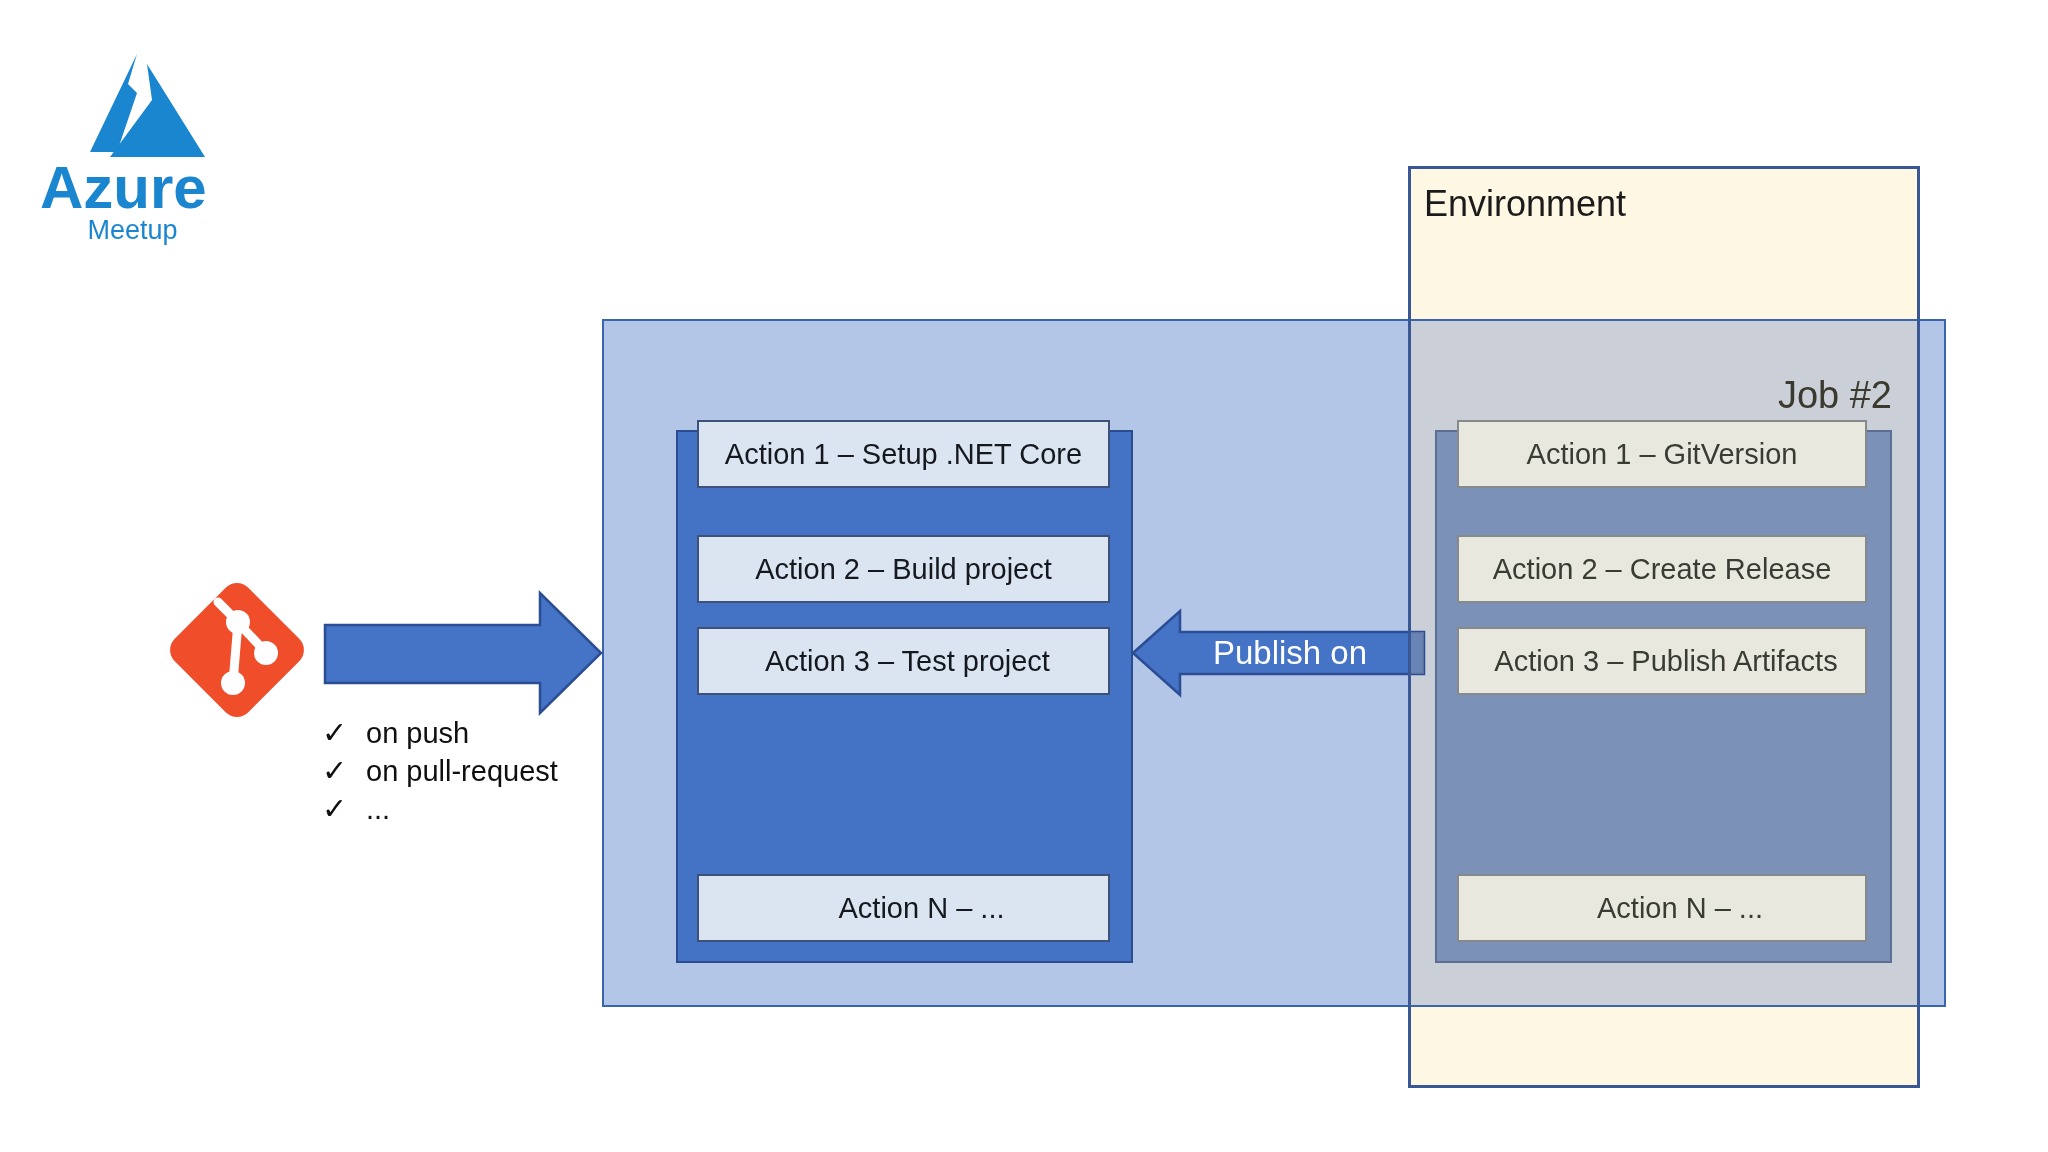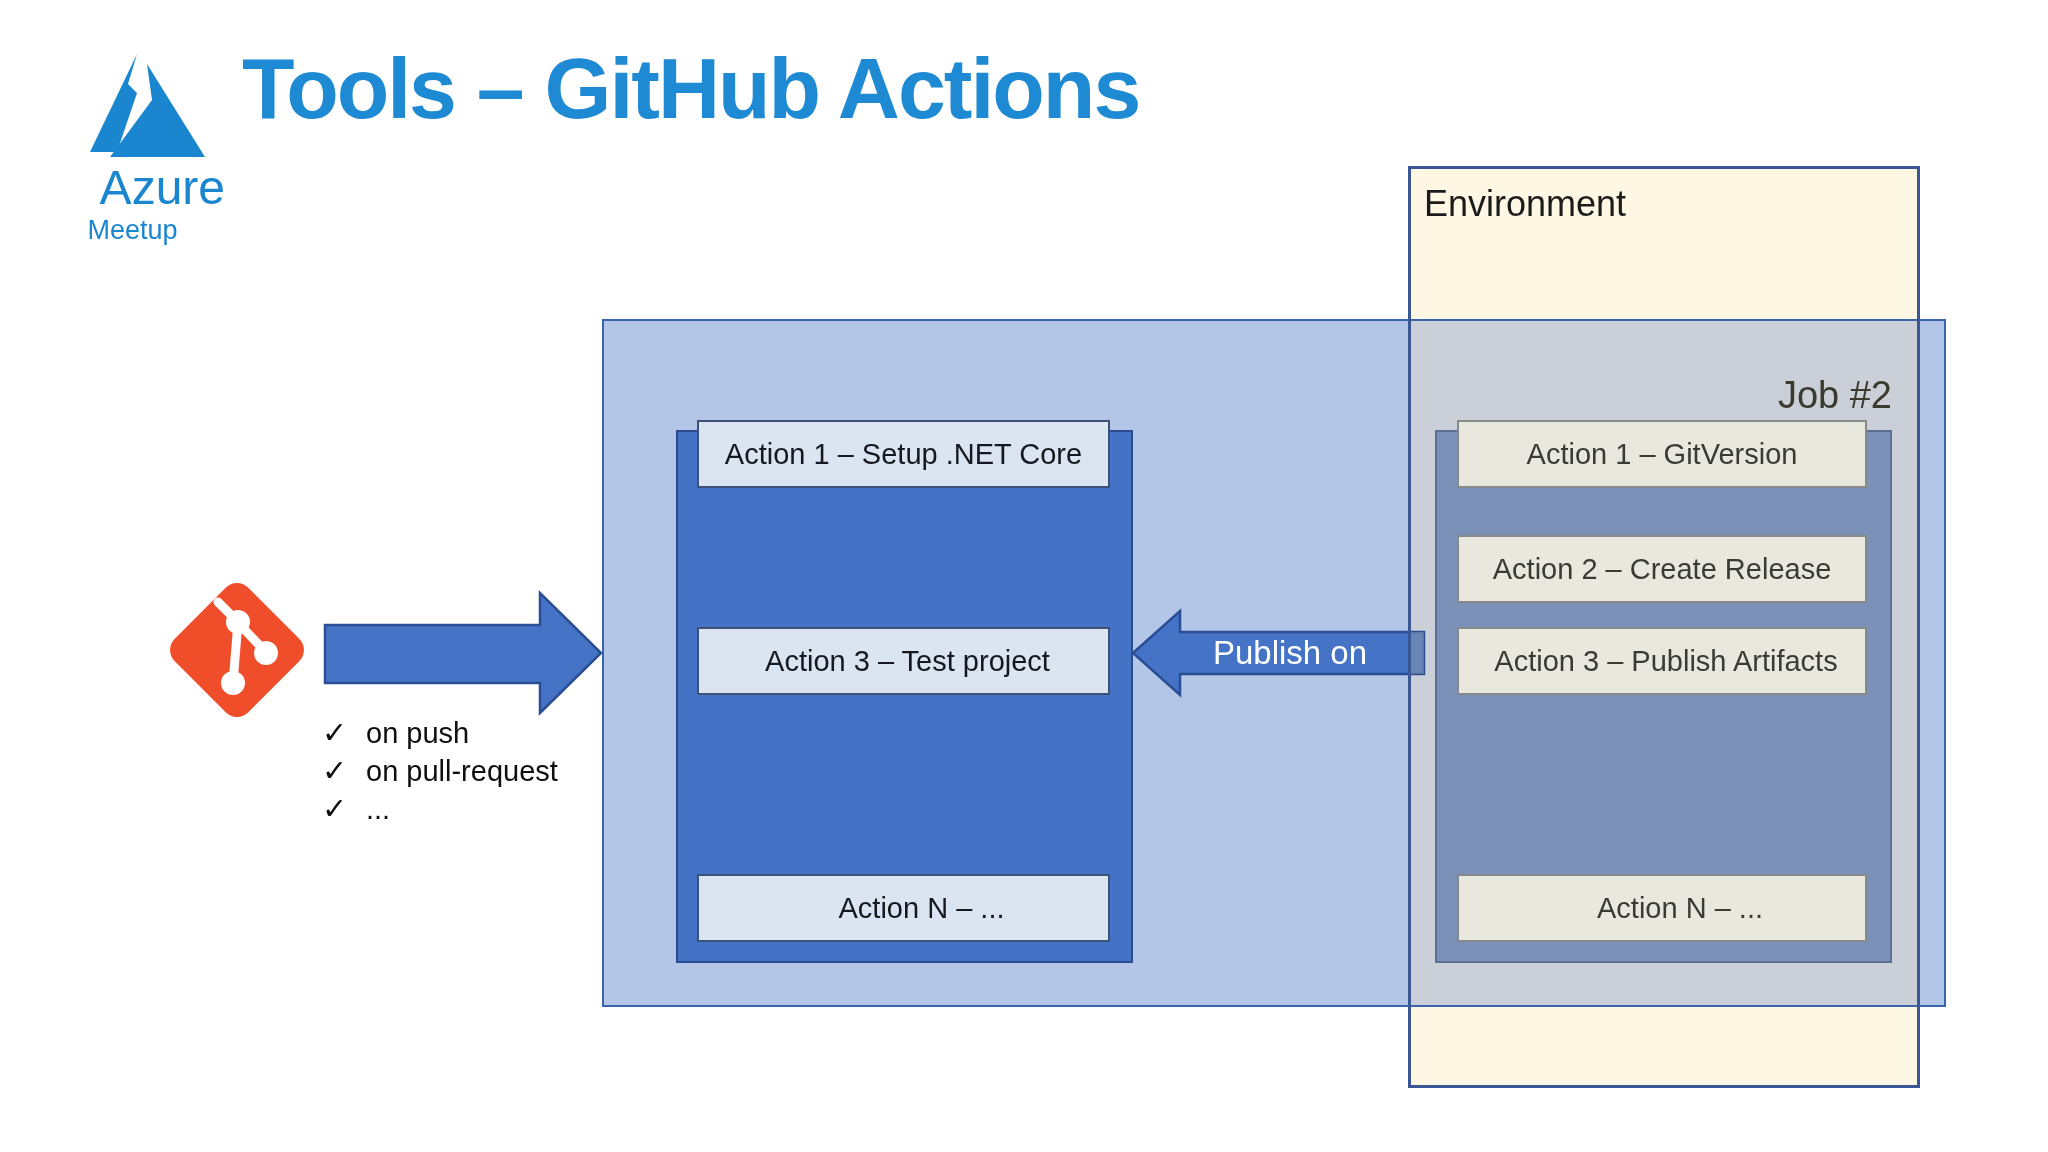--- a/index.html
+++ b/index.html
@@ -6,22 +6,22 @@
   .stage{
     position:relative;width:2048px;height:1152px;overflow:hidden;background:#ffffff;
     font-family:"Liberation Sans","DejaVu Sans",sans-serif;
   }
   .abs{position:absolute;box-sizing:border-box;}
 
   
   .title{left:242px;top:36px;width:1200px;height:110px;
     font-size:86px;font-weight:bold;letter-spacing:-2px;color:#1e8ad3;line-height:104px;}
   .logo-mark{left:60px;top:40px;}
-  .logo-word{left:40px;top:162px;width:185px;text-align:right;
-    font-size:48px;font-weight:400;color:#1a86d0;line-height:52px;}
+  .logo-word{left:40px;top:162px;width:185px;text-align:left;
+    font-size:60px;font-weight:700;color:#1a86d0;line-height:52px;}
   .logo-sub{left:40px;top:214px;width:185px;text-align:center;
     font-size:27px;font-weight:500;color:#1a86d0;line-height:32px;}
 
   
   .env-fill{left:1408px;top:166px;width:512px;height:922px;background:#fdf7e3;z-index:1;}
   .env-border{left:1408px;top:166px;width:512px;height:922px;border:3px solid #3a5795;z-index:10;pointer-events:none;}
   .env-label{left:1424px;top:180px;width:420px;height:48px;font-size:36px;color:#1b1b1b;line-height:48px;z-index:4;}
 
   
   .big-box{left:602px;top:319px;width:1344px;height:688px;background:#b3c6e7;border:2px solid #3a64ad;z-index:2;}
@@ -58,30 +58,30 @@
 
 <div class="stage">
 
   <svg class="abs logo-mark" width="160" height="140" viewBox="0 0 160 140">
     <polygon points="77,14 30,112 57,112 77,53 68,44" fill="#1a86d0"></polygon>
     <polygon points="87,24 145,117 50,117 92,60" fill="#1a86d0"></polygon>
   </svg>
   <div class="abs logo-word">Azure</div>
   <div class="abs logo-sub">Meetup</div>
 
-  <div class="abs title">Tools – GitHub Actions</div>
 
   <div class="abs env-fill"></div>
   <div class="abs env-label">Environment</div>
 
   <div class="abs big-box"></div>
   <div class="abs overlap"></div>
 
   <div class="abs job-inner job1-inner"></div>
   <div class="abs action-row j1row rowy1">Action 1 – Setup .NET Core</div>
+  <div class="abs action-row j1row rowy2">Action 2 – Build project</div>
   <div class="abs action-row j1row rowy3">Action 3 – Test project</div>
   <div class="abs action-row j1row rowyN">Action N – ...</div>
 
   <div class="abs job-label job2-label">Job #2</div>
   <div class="abs job-inner job2-inner"></div>
   <div class="abs action-row j2row rowy1">Action 1 – GitVersion</div>
   <div class="abs action-row j2row rowy2">Action 2 – Create Release</div>
   <div class="abs action-row j2row rowy3">Action 3 – Publish Artifacts</div>
   <div class="abs action-row j2row rowyN">Action N – ...</div>
 

